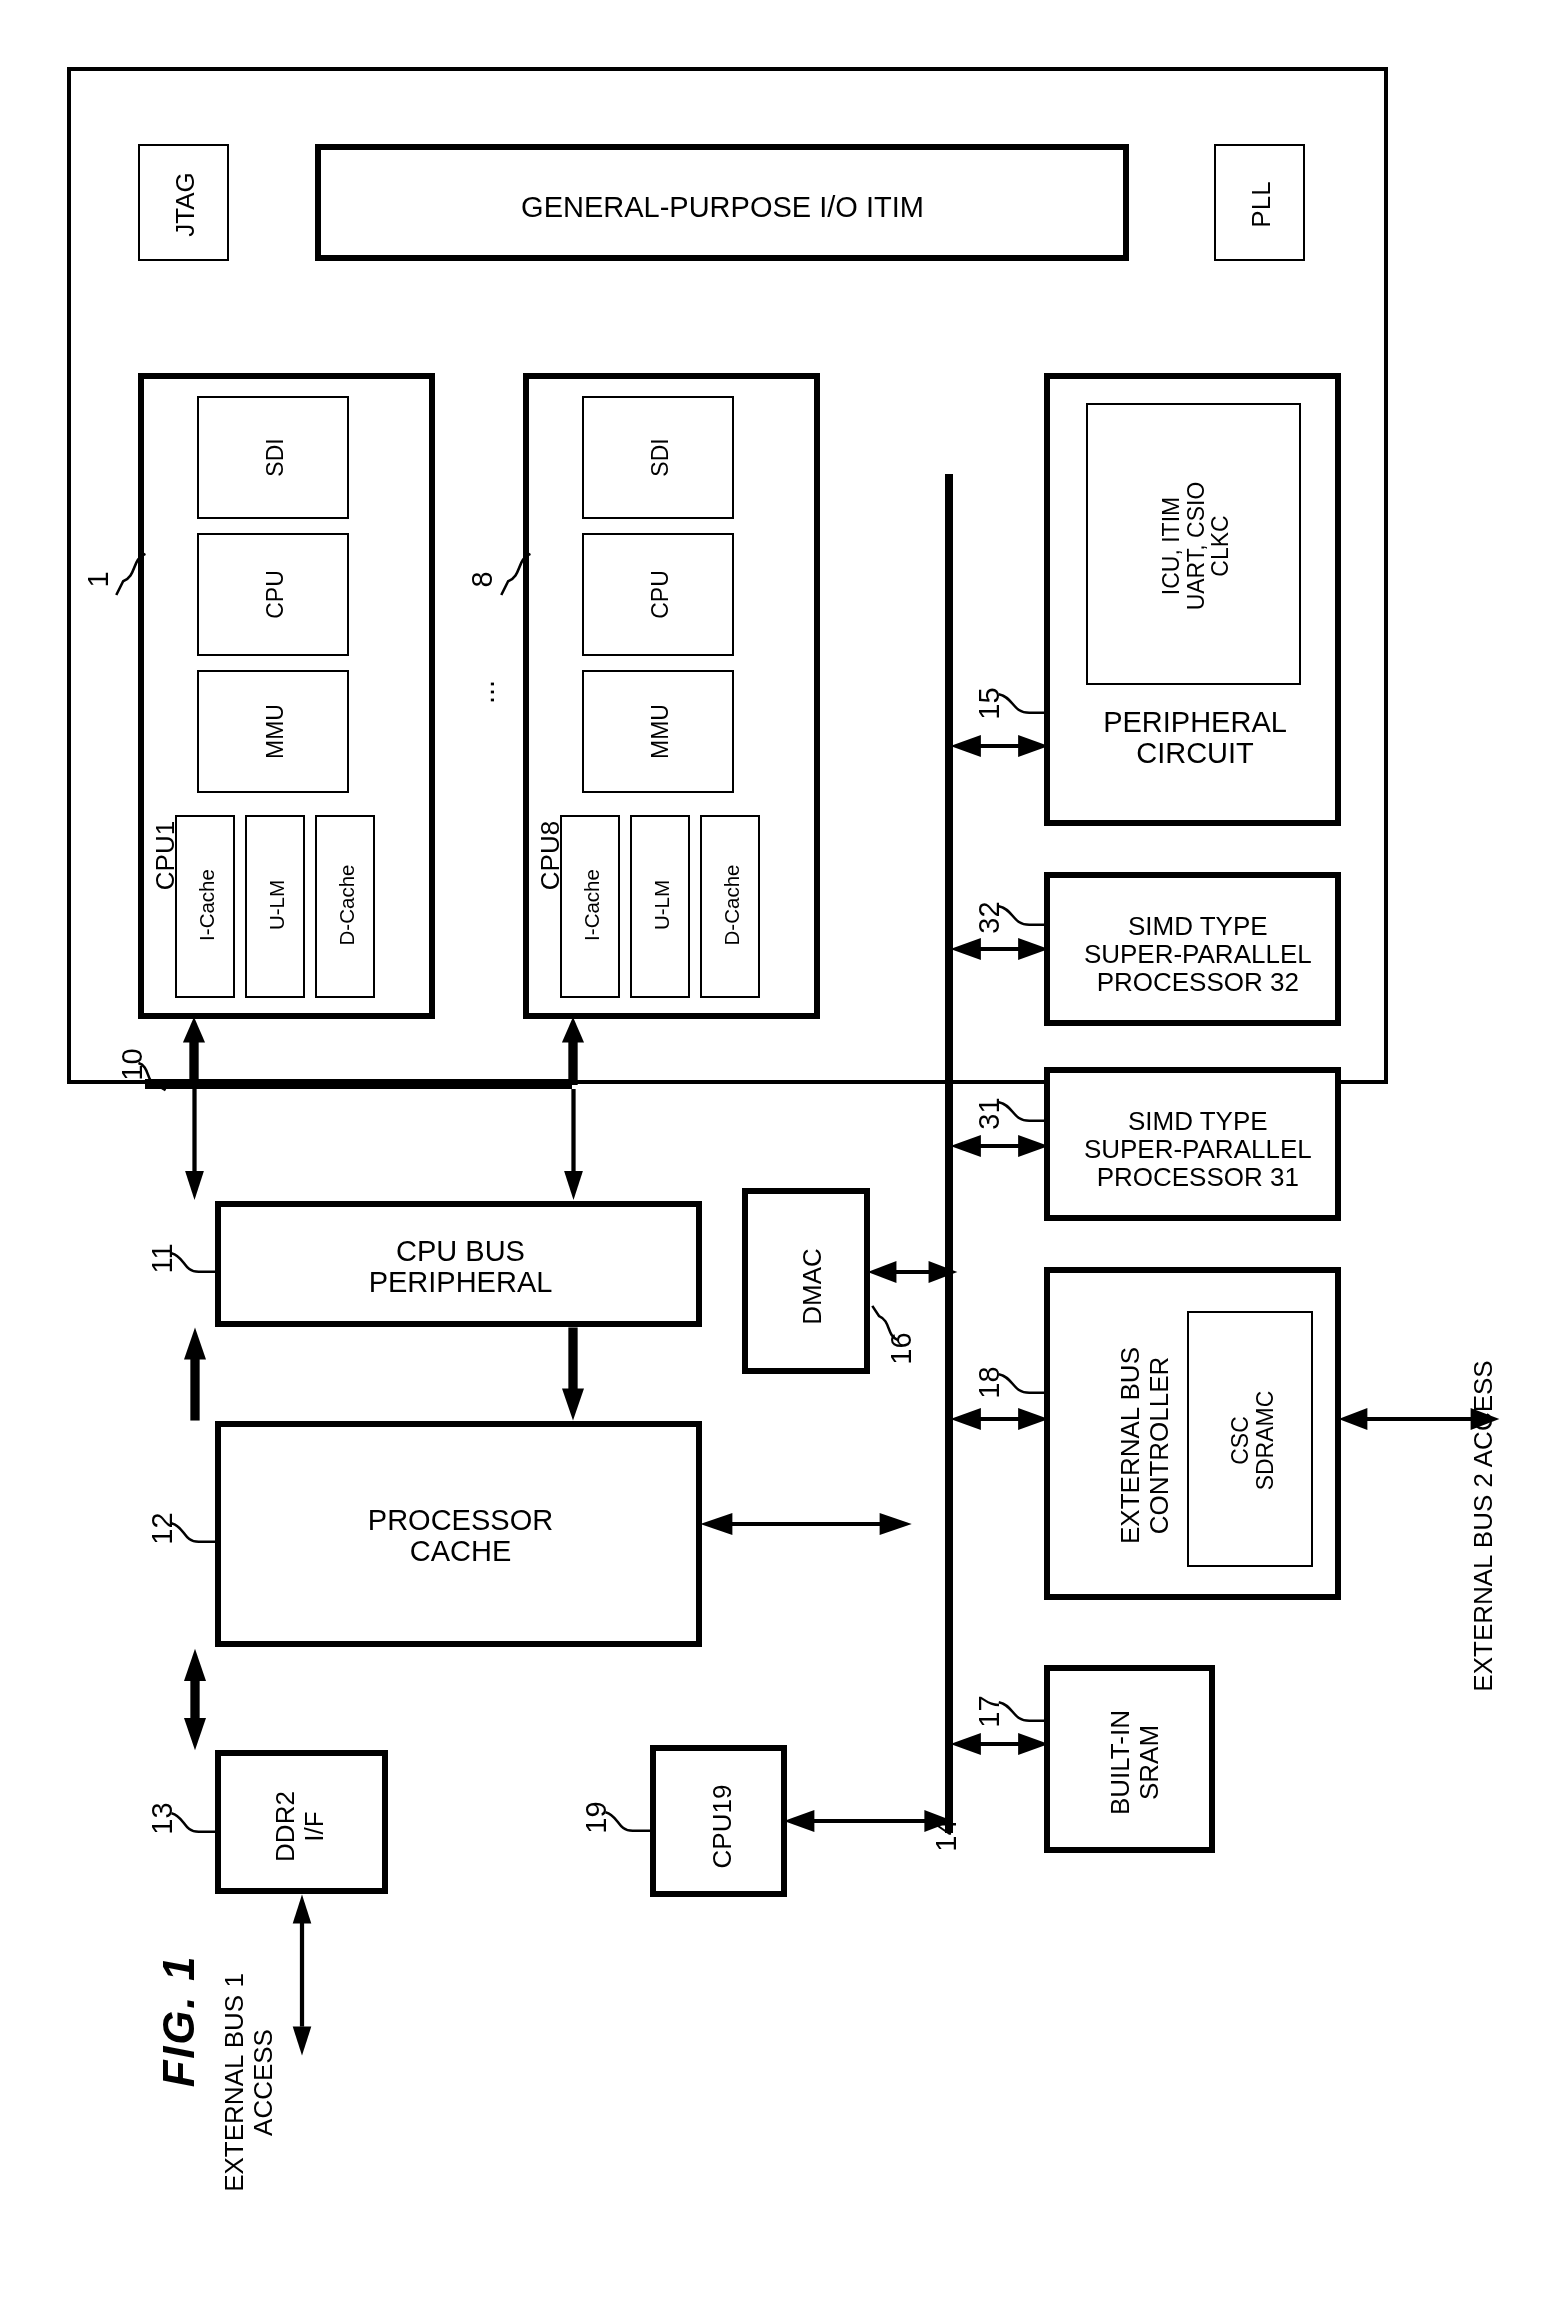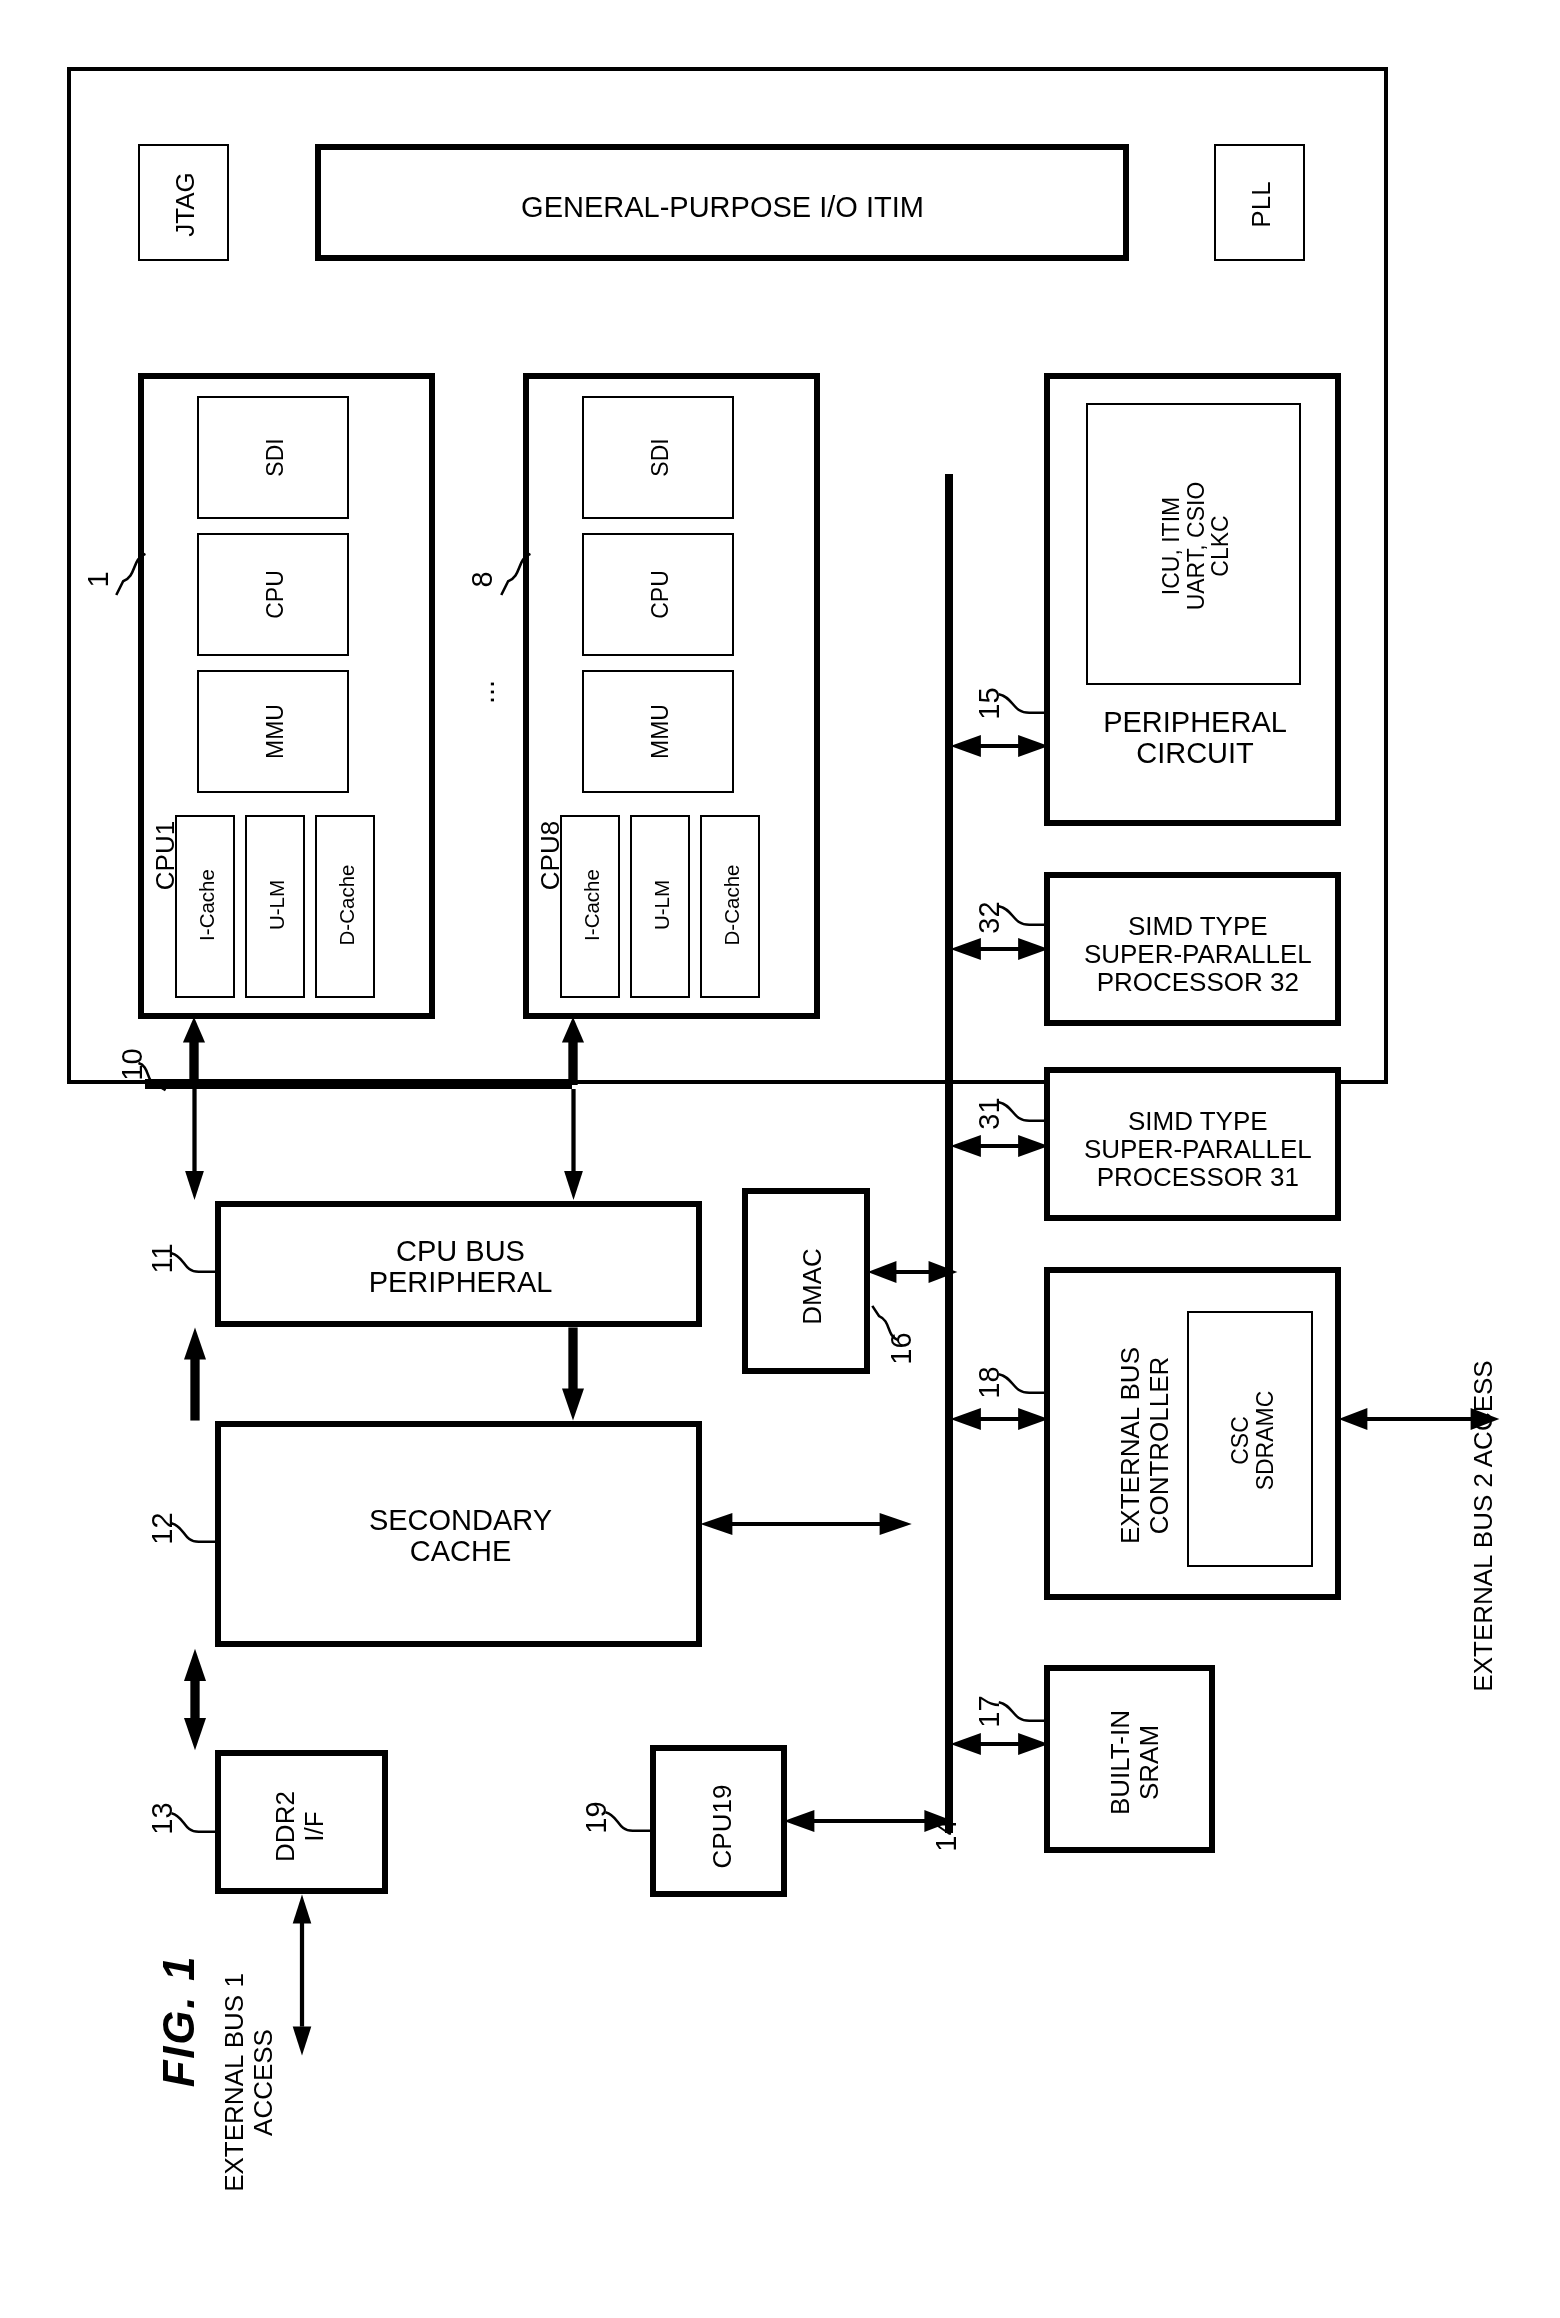--- a/index.html
+++ b/index.html
@@ -159,21 +159,21 @@
   <path d="M13 110 L13 34" stroke="#000" stroke-width="11" fill="none"></path>
   <path d="M13 0 L0 38 L26 38 Z" fill="#000"></path>
 </svg>
 <svg class="abs" style="left:562px;top:1327px;width:22px;height:94px;" viewBox="0 0 26 110">
   <path d="M13 0 L13 76" stroke="#000" stroke-width="11" fill="none"></path>
   <path d="M13 110 L0 72 L26 72 Z" fill="#000"></path>
 </svg>
 
 <div class="box thick" style="left:215px;top:1421px;width:487px;height:226px;">
   <div class="ctr">
-    <div class="rot t-xl" style="width:462px;height:68px;left:8.5px;top:75px;transform:rotate(0deg);">SECONDARY
+    <div class="rot t-xl" style="width:462px;height:68px;left:8.5px;top:75px;transform:rotate(0deg);">PROCESSOR
 CACHE</div>
   </div>
 </div>
 <div class="rot t-ref" style="left:137px;top:1513px;width:51px;height:31px;">12</div>
 <svg class="abs" style="left:168px;top:1513px;width:51px;height:39px;" viewBox="0 0 60 46">
   <path d="M4 12 C 20 16, 18 34, 36 34 L 58 34" stroke="#000" stroke-width="3" fill="none"></path>
 </svg>
 
 <svg class="abs" style="left:699px;top:1513px;width:214px;height:22px;" viewBox="0 0 250 26">
   <path d="M34 13 L216 13" stroke="#000" stroke-width="5" fill="none"></path>

